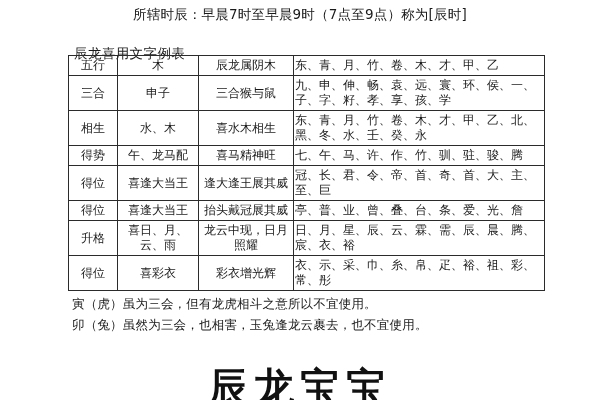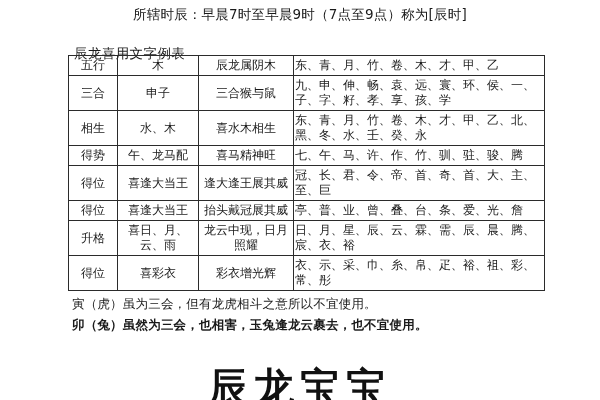--- a/index.html
+++ b/index.html
@@ -60,21 +60,21 @@
   td.c3 { width: 92px;  text-align: center; margin-left: 44px; }
   td.c4 { width: 248px; text-align: left; padding-left: 5px; }
   .note {
     position: absolute;
     left: 72px;
     font-size: 12.5px;
     letter-spacing: 0.2px;
     white-space: nowrap;
   }
   .note1 { top: 296px; }
-  .note2 { top: 317px; font-weight: bold; }
+  .note2 { top: 317px; }
   .bigtitle {
     position: absolute;
     left: 0;
     top: 360px;
     width: 600px;
     text-align: center;
     font-family: "DejaVu Serif", "Liberation Serif", serif;
     font-weight: bold;
     font-size: 40px;
     letter-spacing: 6px;

